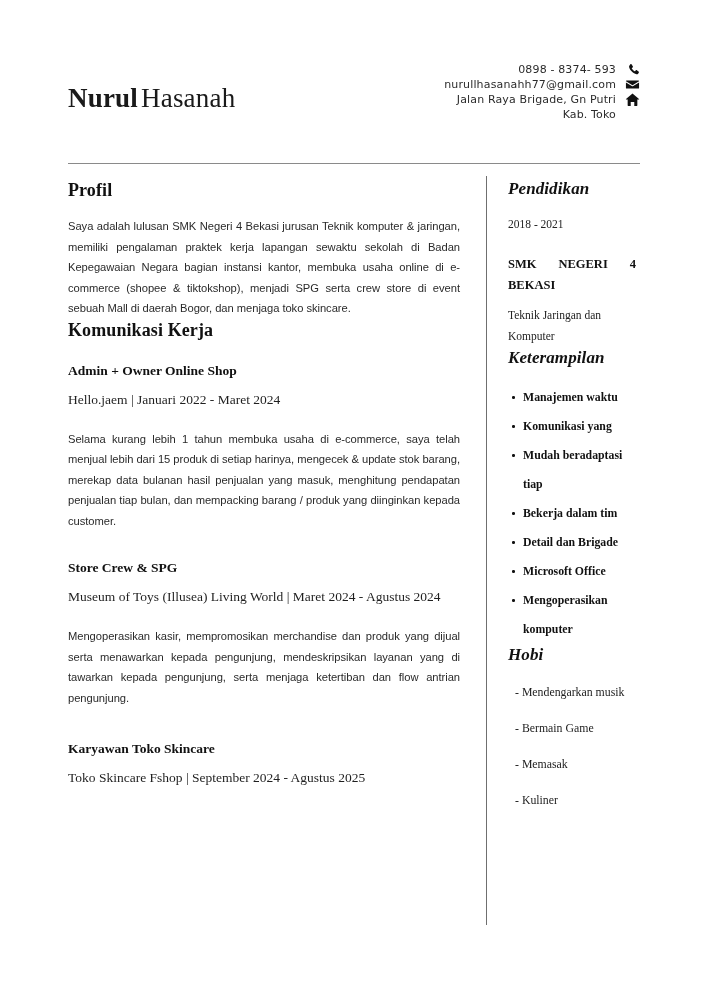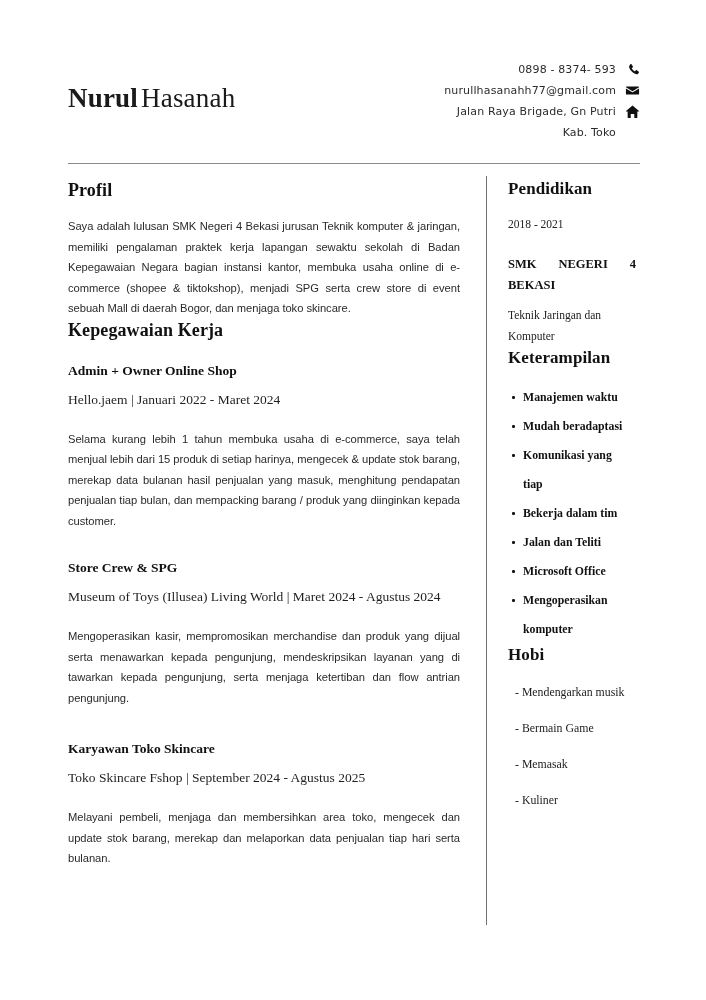--- a/index.html
+++ b/index.html
@@ -49,21 +49,20 @@
   }
 
   .contact {
     position: absolute;
     right: 0;
     top: 0;
     width: 330px;
     display: flex;
     flex-direction: column;
     align-items: flex-end;
-    gap: 6px;
     font-family: "DejaVu Sans", sans-serif;
     font-size: 11px;
     color: #2b2b2b;
   }
   .contact-row {
     display: flex;
     align-items: center;
     justify-content: flex-end;
     gap: 9px;
     line-height: 15px;
@@ -125,20 +124,21 @@
     margin: 0;
     font-family: "Liberation Serif", serif;
     font-weight: 700;
     font-size: 18px;
     line-height: 22px;
     letter-spacing: 0.1px;
     color: #111111;
   }
   .col-right h2.sec {
     font-size: 17px;
+    font-style: italic;
   }
 
   
   .body-text {
     font-family: Liberation Sans, sans-serif;
     font-size: 11.2px;
     line-height: 20.5px;
     text-align: justify;
     color: #2a2a2a;
     letter-spacing: -0.05px;
@@ -290,57 +290,56 @@
   </div>
 
   <div class="hrule"></div>
   <div class="vrule"></div>
 
   <div class="col-left">
 
     <h2 class="sec blk-profil-h">Profil</h2>
     <div class="body-text blk-profil-p">Saya adalah lulusan SMK Negeri 4 Bekasi jurusan Teknik komputer &amp; jaringan, memiliki pengalaman praktek kerja lapangan sewaktu sekolah di Badan Kepegawaian Negara bagian instansi kantor, membuka usaha online di e-commerce (shopee &amp; tiktokshop), menjadi SPG serta crew store di event sebuah Mall di daerah Bogor, dan menjaga toko skincare.</div>
 
-    <h2 class="sec blk-exp-h">Kepegawaian Kerja</h2>
+    <h2 class="sec blk-exp-h">Komunikasi Kerja</h2>
 
     <div>
       <div class="job-title job1">Admin + Owner Online Shop</div>
       <div class="job-meta">Hello.jaem  |  Januari 2022 - Maret 2024</div>
       <div class="body-text job-desc">Selama kurang lebih 1 tahun membuka usaha di e-commerce, saya telah menjual lebih dari 15 produk di setiap harinya, mengecek &amp; update stok barang, merekap data bulanan hasil penjualan yang masuk, menghitung pendapatan penjualan tiap bulan, dan mempacking barang / produk yang diinginkan kepada customer.</div>
     </div>
 
     <div>
       <div class="job-title job2">Store Crew &amp; SPG</div>
       <div class="job-meta">Museum of Toys (Illusea) Living World  | Maret 2024 - Agustus 2024</div>
       <div class="body-text job-desc">Mengoperasikan kasir, mempromosikan merchandise dan produk yang dijual serta menawarkan kepada pengunjung, mendeskripsikan layanan yang di tawarkan kepada pengunjung, serta menjaga ketertiban dan flow antrian pengunjung.</div>
     </div>
 
     <div>
       <div class="job-title job3">Karyawan Toko Skincare</div>
       <div class="job-meta">Toko Skincare Fshop  |  September 2024 - Agustus 2025</div>
-      <div class="body-text job-desc">Melayani pembeli, menjaga dan membersihkan area toko, mengecek dan update stok barang, merekap dan melaporkan data penjualan tiap hari serta bulanan.</div>
     </div>
 
   </div>
 
   <div class="col-right">
 
     <h2 class="sec">Pendidikan</h2>
     <div class="edu-years">2018 - 2021</div>
     <div class="edu-school">SMK NEGERI 4 BEKASI</div>
     <div class="edu-major">Teknik Jaringan dan Komputer</div>
 
     <h2 class="sec sec-skills">Keterampilan</h2>
     <ul class="skills">
       <li>Manajemen waktu</li>
+      <li>Komunikasi yang</li>
       <li>Mudah beradaptasi</li>
-      <li>Komunikasi yang</li>
       <li class="cont">tiap</li>
       <li>Bekerja dalam tim</li>
-      <li>Jalan dan Teliti</li>
+      <li>Detail dan Brigade</li>
       <li>Microsoft Office</li>
       <li>Mengoperasikan</li>
       <li class="cont">komputer</li>
     </ul>
 
     <h2 class="sec sec-hobi">Hobi</h2>
     <ul class="hobbies">
       <li>- Mendengarkan musik</li>
       <li>- Bermain Game</li>
       <li>- Memasak</li>

